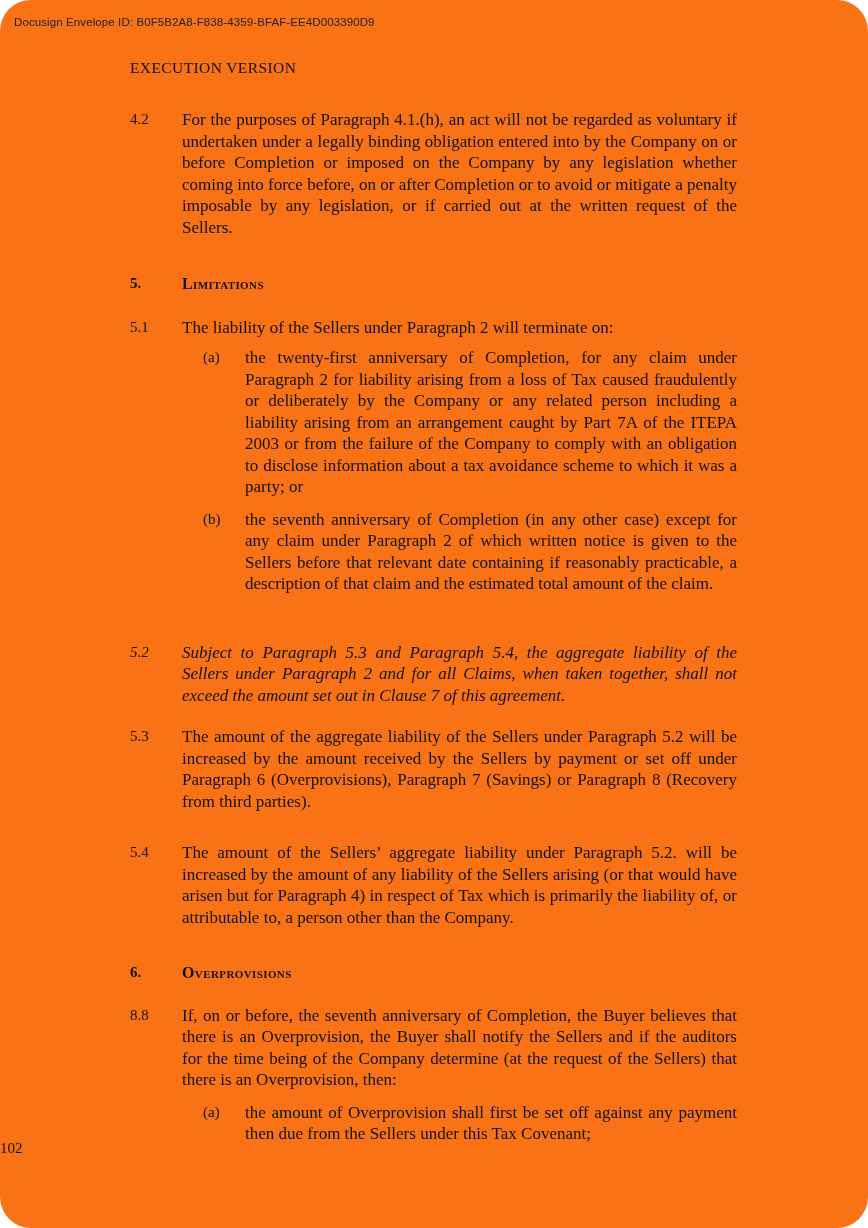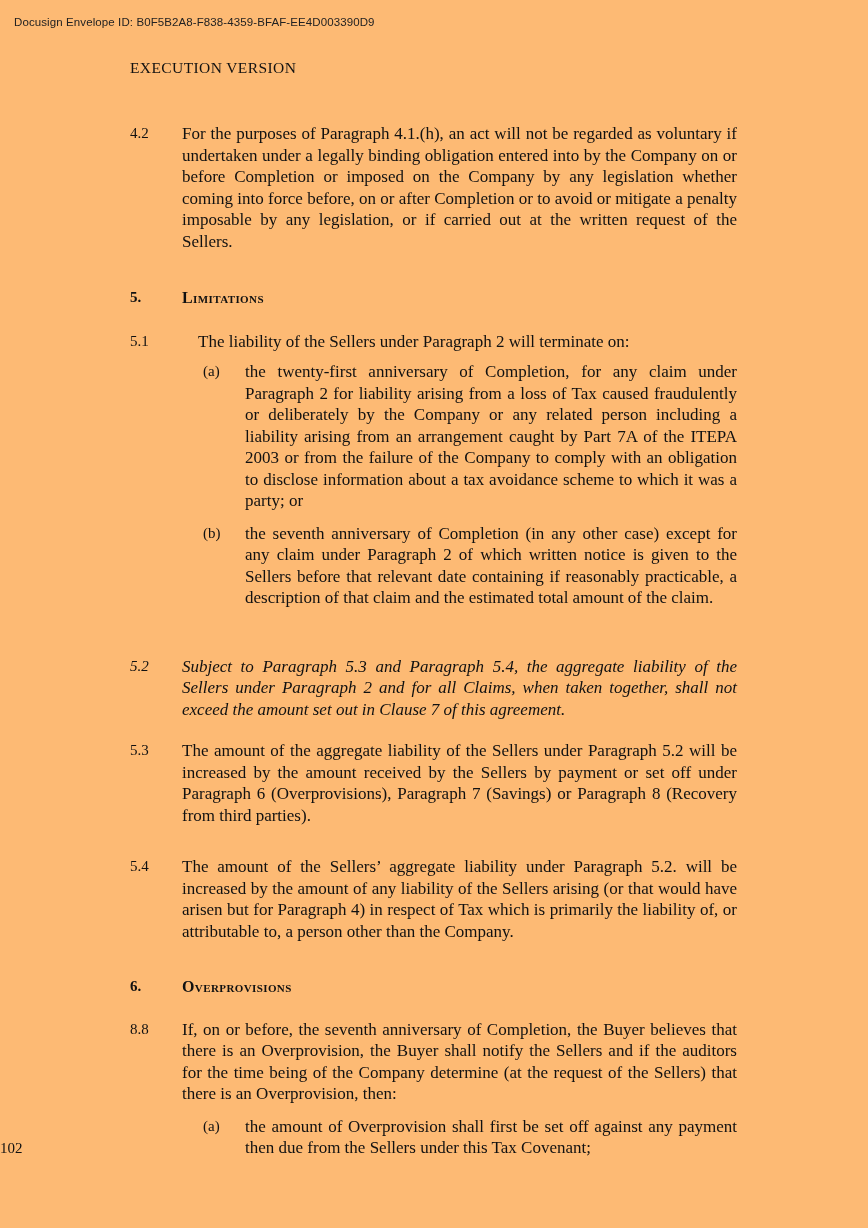--- a/index.html
+++ b/index.html
@@ -4,24 +4,25 @@
 <style>
   html, body {
     margin: 0;
     padding: 0;
     background: #ffffff;
   }
   .page {
     position: relative;
     width: 868px;
     height: 1228px;
-    background: #fdba74;
+    background: #f97316;
     overflow: hidden;
     font-family: "Liberation Serif", serif;
     color: #111111;
+    border-radius: 31px;
   }
   .envelope-line {
     position: absolute;
     left: 14px;
     top: 16px;
     font-family: "Liberation Sans", sans-serif;
     font-size: 11.5px;
     color: #222222;
     letter-spacing: 0.1px;
     white-space: nowrap;
@@ -64,23 +65,23 @@
     letter-spacing: 0.4px;
     font-size: 16px;
   }
   .sub-block {
     margin-left: 73px;
   }
   .sub-block .clause-number {
     flex: 0 0 42px;
   }
   
-  .b0  { margin-top: 45px; }
+  .b0  { margin-top: 31px; }
   .b1  { margin-top: 35px; }
-  .b2  { margin-top: 22px; gap: 16px; }
+  .b2  { margin-top: 22px; }
   .b3  { margin-top: 9px;  }
   .b4  { margin-top: 11px; }
   .b5  { margin-top: 47px; font-style: italic; }
   .b6  { margin-top: 20px; }
   .b7  { margin-top: 30px; }
   .b8  { margin-top: 34px; }
   .b9  { margin-top: 21px; }
   .b10 { margin-top: 11px; }
   .page-footer {
     position: absolute;

